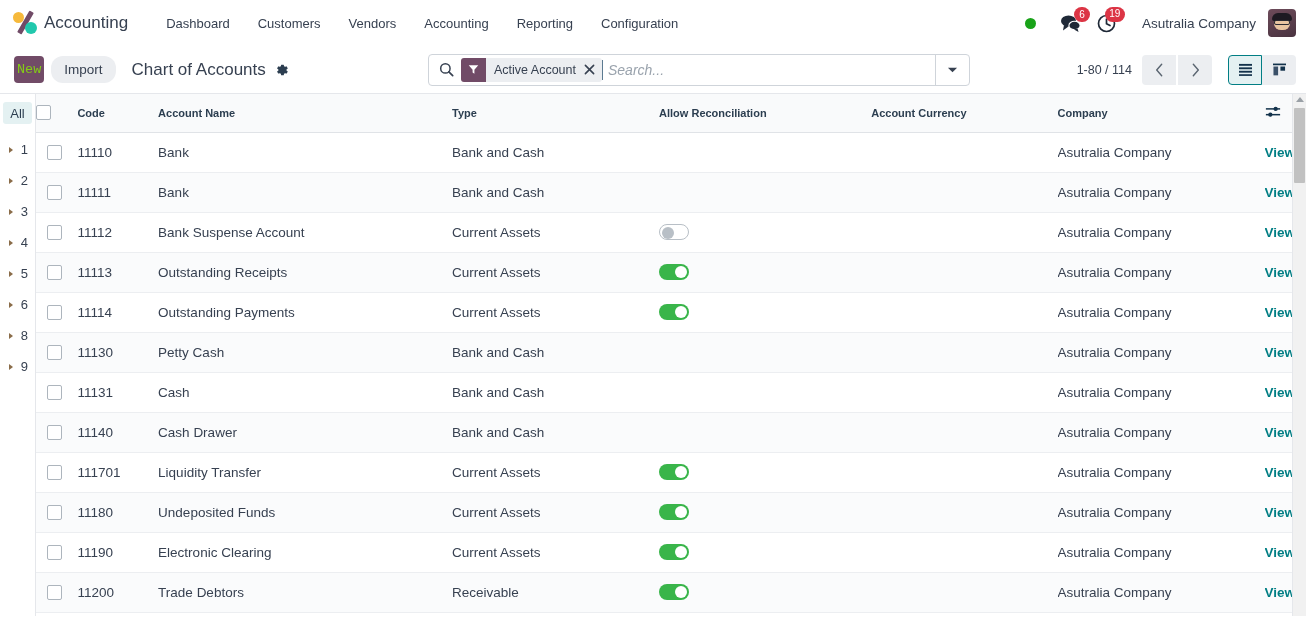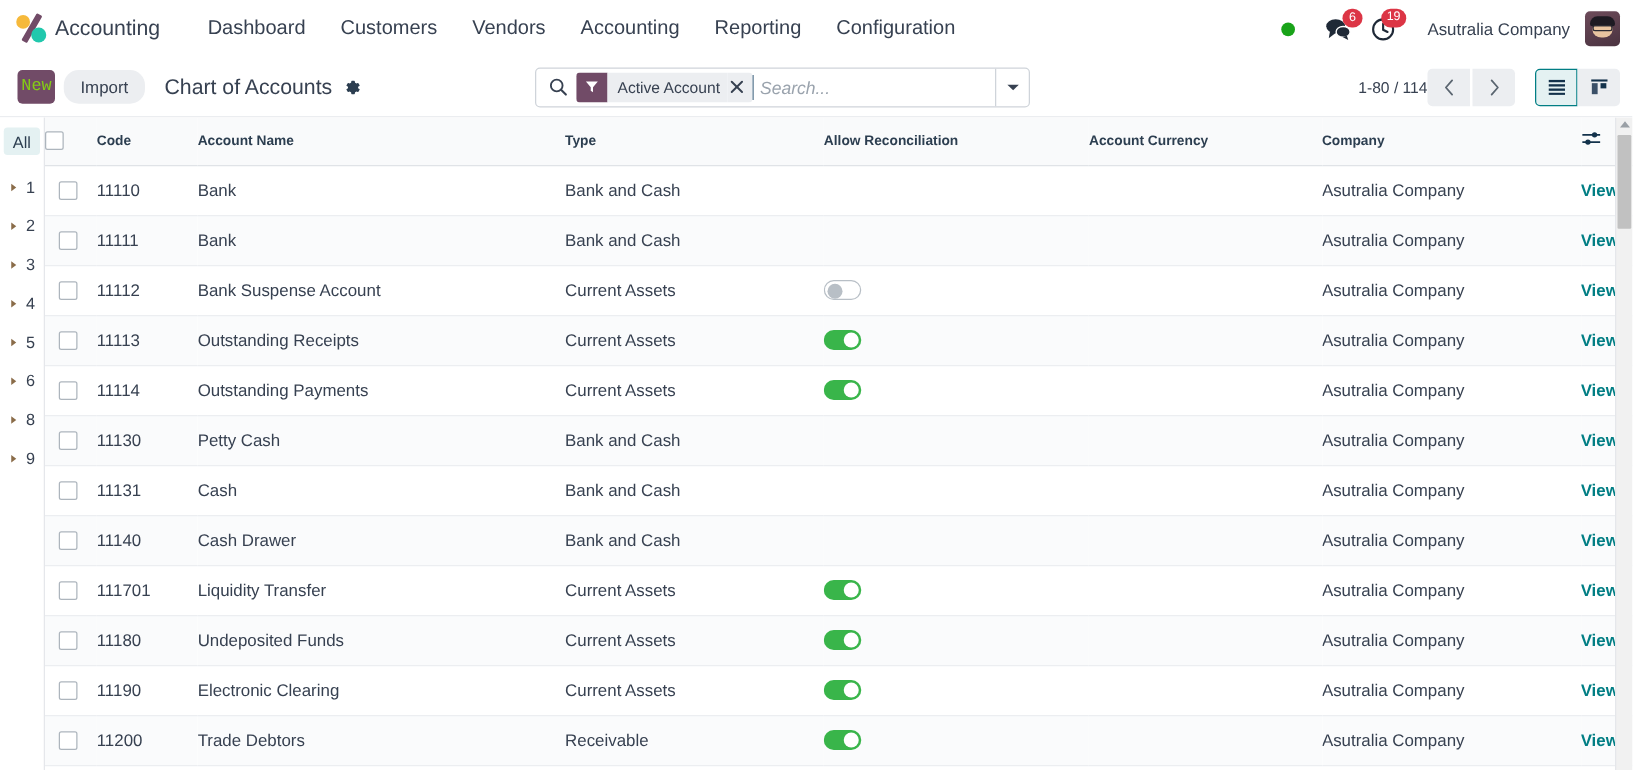--- a/index.html
+++ b/index.html
@@ -44,21 +44,21 @@
     border-radius: 1px;
   }
   .brand-name {
     font-size: 17px;
     color: #374151;
     margin-right: 24px;
     white-space: nowrap;
   }
   .nav-items { display: flex; align-items: center; gap: 0px; }
   .nav-item {
-    font-size: 16px;
+    font-size: 13px;
     color: #374151;
     padding: 6px 14px;
     white-space: nowrap;
     cursor: pointer;
     border-radius: 3px;
   }
 
   .nav-right {
     margin-left: auto;
     display: flex;
@@ -164,21 +164,21 @@
     white-space: nowrap;
   }
   .gear-icon { display: inline-flex; color: #2c3e50; }
 
   
   .searchview {
     margin-left: auto;
     margin-right: auto;
     position: absolute;
     left: 428px;
-    width: 396px;
+    width: 542px;
     display: flex;
     align-items: stretch;
     height: 32px;
     border: 1px solid #cfd4da;
     border-radius: 4px;
     background: #fff;
   }
   .search-icon-box {
     display: flex; align-items: center; justify-content: center;
     padding: 0 7px 0 10px;
@@ -239,20 +239,21 @@
   
   .cp-right {
     margin-left: auto;
     display: flex;
     align-items: center;
     gap: 0;
   }
   .pager-count {
     font-size: 12.5px;
     color: #374151;
+    margin-right: 10px;
     white-space: nowrap;
   }
   .pager-btn {
     width: 34px; height: 30px;
     background: #eceef1;
     border: none;
     display: flex; align-items: center; justify-content: center;
     cursor: pointer;
     color: #5a6570;
     font-family: inherit;

